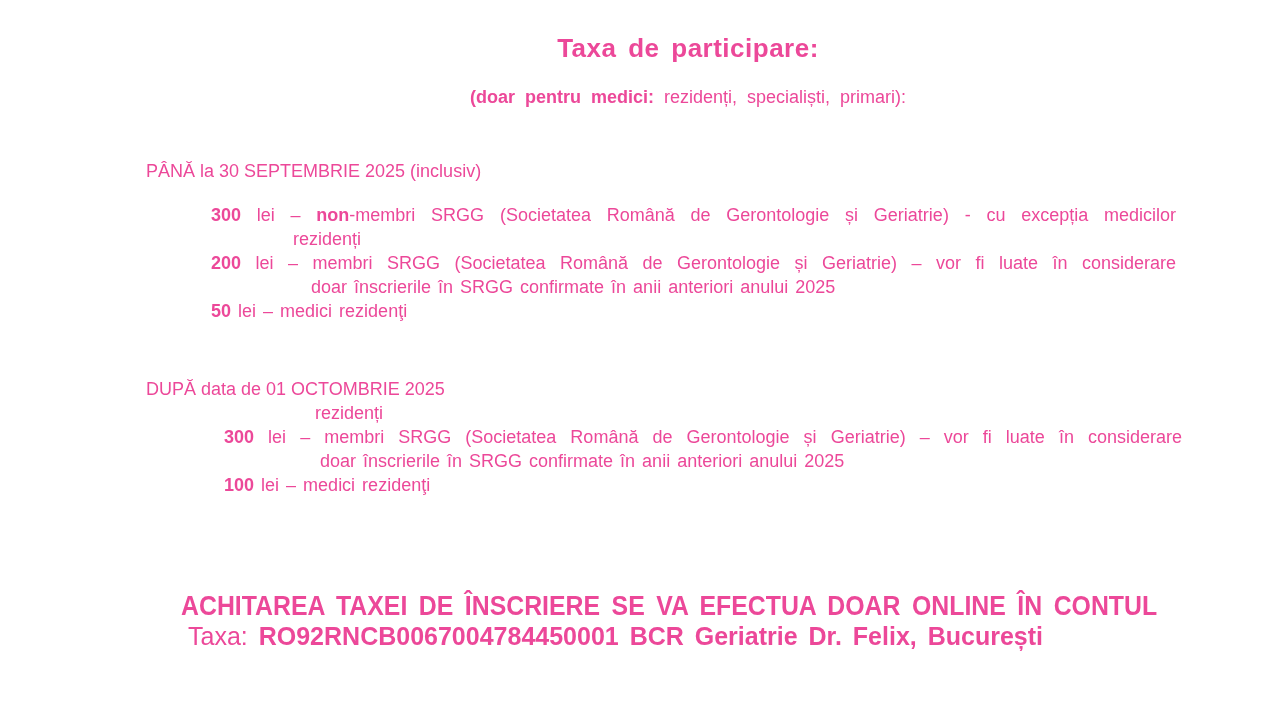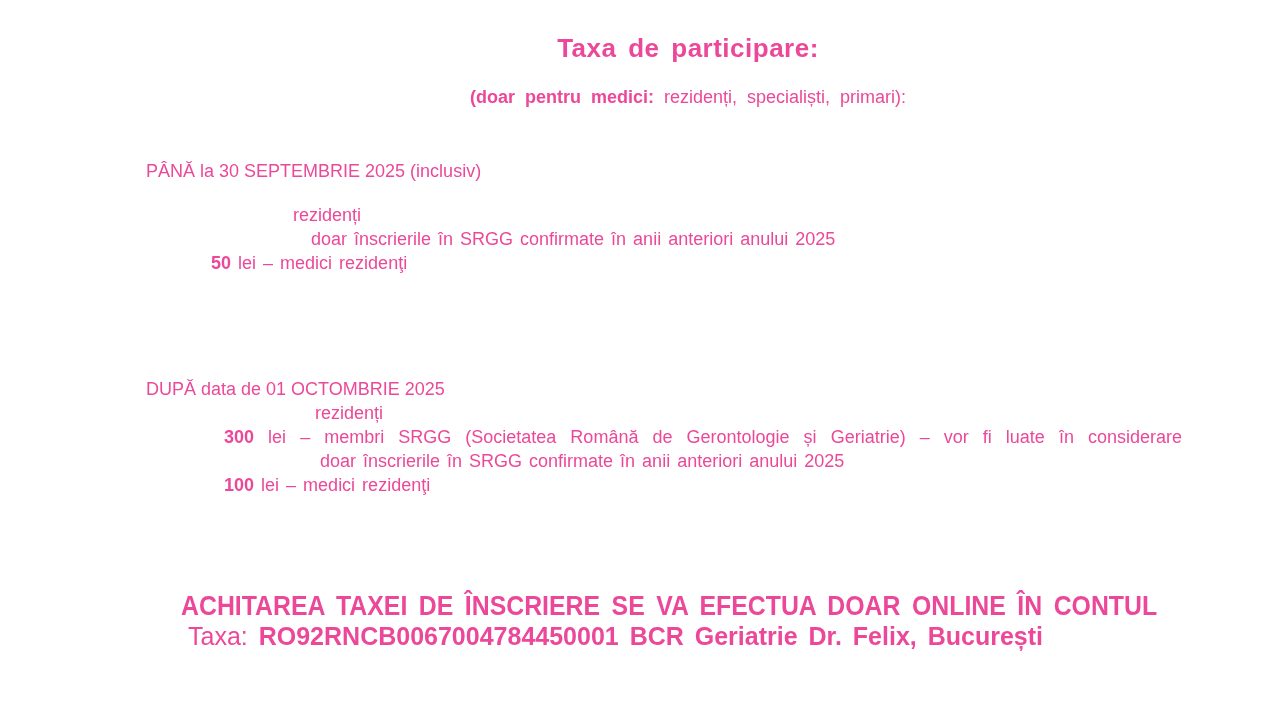--- a/index.html
+++ b/index.html
@@ -77,22 +77,24 @@
 
 <div class="page">
 
   <div class="doc-title">Taxa de participare:</div>
 
   <div class="doc-subtitle"><span class="bld">(doar pentru medici:</span> <span>rezidenți, specialiști, primari):</span></div>
 
   <div class="sec-heading" id="sec1-heading">PÂNĂ la 30 SEPTEMBRIE 2025 (inclusiv)</div>
 
   <div class="items" id="sec1-items">
+    <div class="fee-line j"><span class="amt">300</span> <span>lei –</span> <span class="bld">non</span><span>-membri SRGG (Societatea Română de Gerontologie și Geriatrie) - cu excepția medicilor</span></div>
     <div class="fee-line cont ind82">rezidenți</div>
 
+    <div class="fee-line j"><span class="amt">200</span> <span>lei –</span> <span class="bld"></span><span>membri SRGG (Societatea Română de Gerontologie și Geriatrie) – vor fi luate în considerare</span></div>
     <div class="fee-line cont ind100">doar înscrierile în SRGG confirmate în anii anteriori anului 2025</div>
 
     <div class="fee-line"><span class="amt">50</span> <span>lei –</span> <span>medici rezidenţi</span></div>
   </div>
 
   <div class="sec-heading" id="sec2-heading">DUPĂ data de 01 OCTOMBRIE 2025</div>
 
   <div class="items" id="sec2-items">
     <div class="fee-line cont ind91">rezidenți</div>
 

